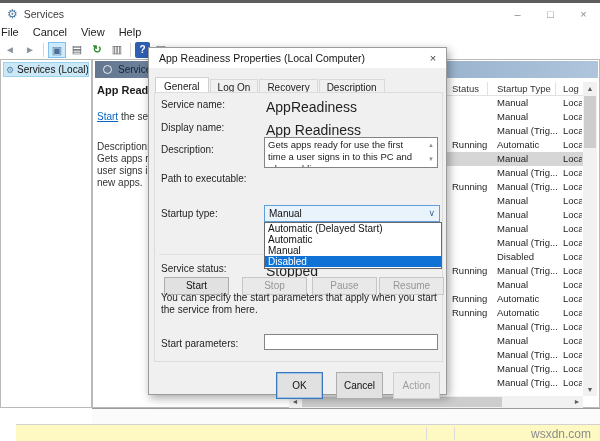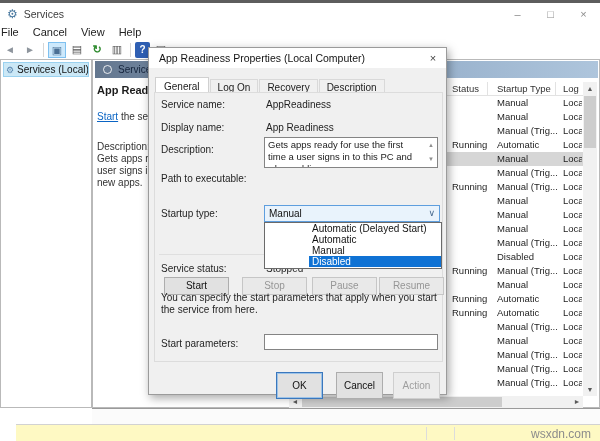--- a/index.html
+++ b/index.html
@@ -80,29 +80,29 @@
   .dialog { position:absolute; left:148px; top:47px; width:299px; height:348px; background:#f0f0f0; border:1px solid #9b9b9b; box-shadow:2px 3px 9px rgba(0,0,0,.35); z-index:30; }
   .dlg-titlebar { position:absolute; left:0; top:0; width:100%; height:20px; background:#fff; display:flex; align-items:center; }
   .dlg-title { font-size:10.5px; color:#141414; margin-left:10px; }
   .dlg-close { margin-left:auto; width:26px; height:18px; text-align:center; line-height:18px; font-size:11px; color:#444; }
   .dlg-tabs { position:absolute; left:6px; top:28px; display:flex; align-items:flex-end; }
   .dtab { font-size:10px; color:#222; padding:2px 7px 2px; background:#f0f0f0; border:1px solid #d9d9d9; border-bottom:none; margin-right:1px; }
   .dtab.active { background:#fff; padding:3px 8px; position:relative; top:1px; border:1px solid #d0d0d0; border-bottom:1px solid #fff; }
   .tab-page { position:absolute; left:5px; top:44px; width:289px; height:270px; border:1px solid #dcdcdc; background:#f0f0f0; }
 
   .dlg .lbl { position:absolute; font-size:10px; color:#1f1f1f; }
-  .dlg .val { position:absolute; font-size:10px; color:#1f1f1f; }
+  .dlg .val { position:absolute; font-size:14px; color:#1f1f1f; }
 
   .desc-box { position:absolute; left:115px; top:89px; width:174px; height:31px; background:#fff; border:1px solid #848484; font-size:9.5px; line-height:12px; padding:1px 14px 1px 3px; overflow:hidden; color:#222; }
   .desc-scroll { position:absolute; left:276px; top:90px; width:12px; height:29px; font-size:6px; color:#8f8f8f; text-align:center; }
   .desc-scroll div { height:14px; line-height:14px; }
 
   .combo { position:absolute; left:115px; top:157px; width:176px; height:17px; background:#e9f3fc; border:1px solid #5e9ede; font-size:10px; line-height:15px; padding-left:4px; color:#111; }
   .combo .chev { position:absolute; right:4px; top:0; font-size:9px; color:#44678d; }
-  .dropdown { position:absolute; left:115px; top:174px; width:178px; height:47px; background:#fff; border:1px solid #6a6a6a; z-index:40;padding-left:44px; }
+  .dropdown { position:absolute; left:115px; top:174px; width:178px; height:47px; background:#fff; border:1px solid #6a6a6a; z-index:40; }
   .dd-item { font-size:10px; height:11px; line-height:11px; padding-left:3px; color:#111; white-space:nowrap; }
   .dd-item.selected { background:#0f72d4; color:#fff; }
 
   .etch { position:absolute; left:10px; top:206px; width:279px; height:1px; background:#dfdfdf; }
 
   .svc-btn { position:absolute; top:229px; width:65px; height:18px; font-size:10px; text-align:center; line-height:16px; background:#e1e1e1; border:1px solid #adadad; color:#111; }
   .svc-btn.disabled { background:#e9e9e9; border-color:#c6c6c6; color:#969696; }
 
   .hint { position:absolute; left:12px; top:244px; width:284px; font-size:10px; line-height:12px; color:#1f1f1f; }
 

